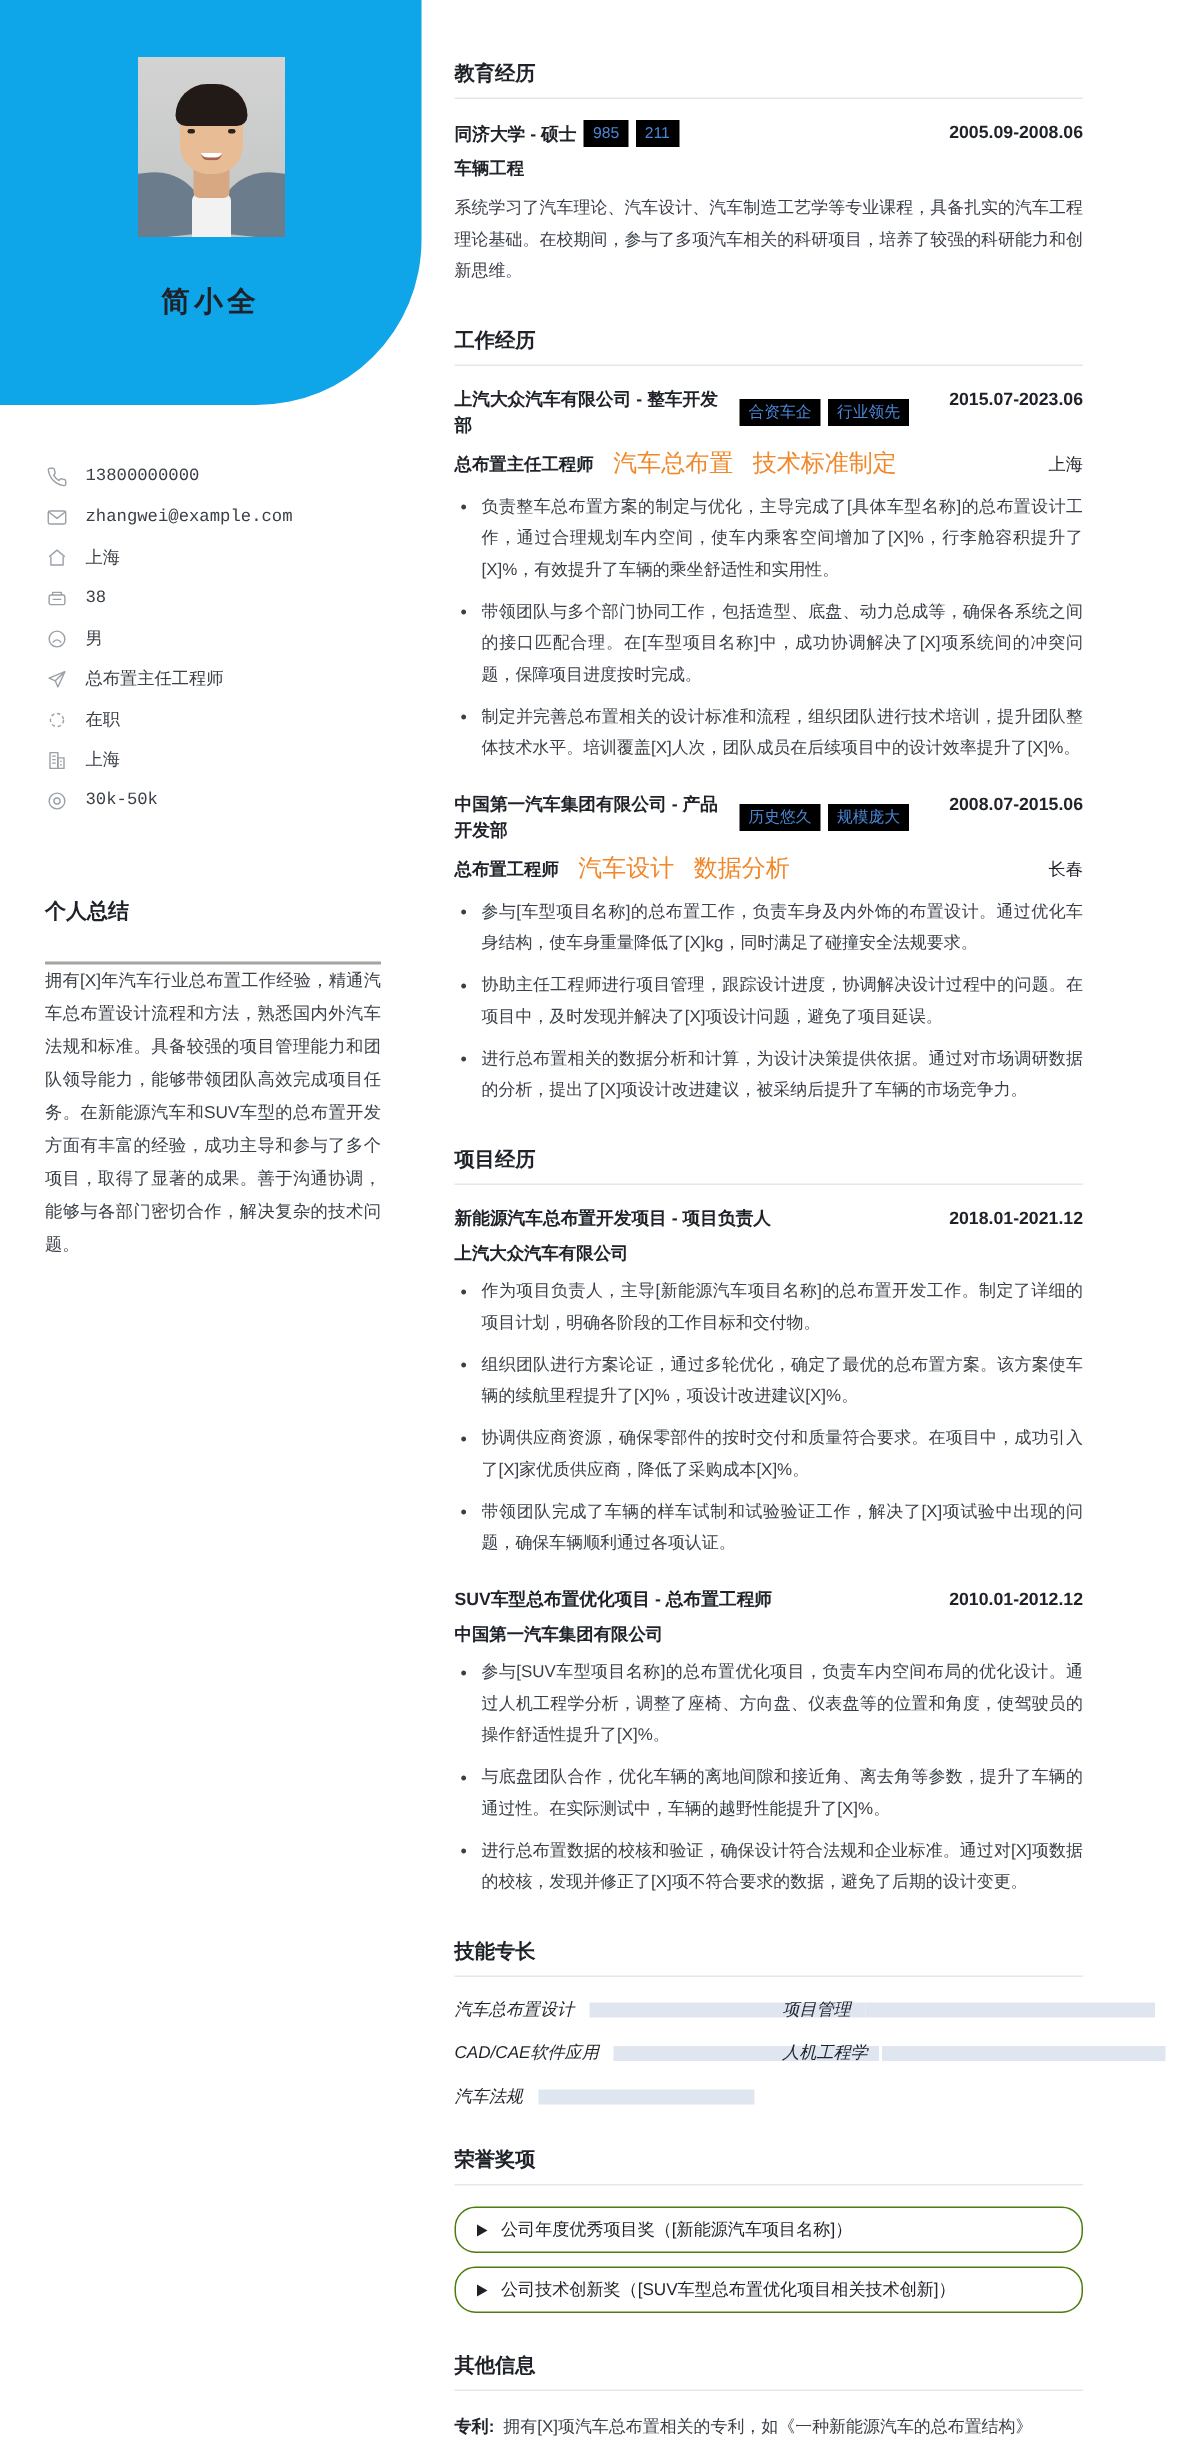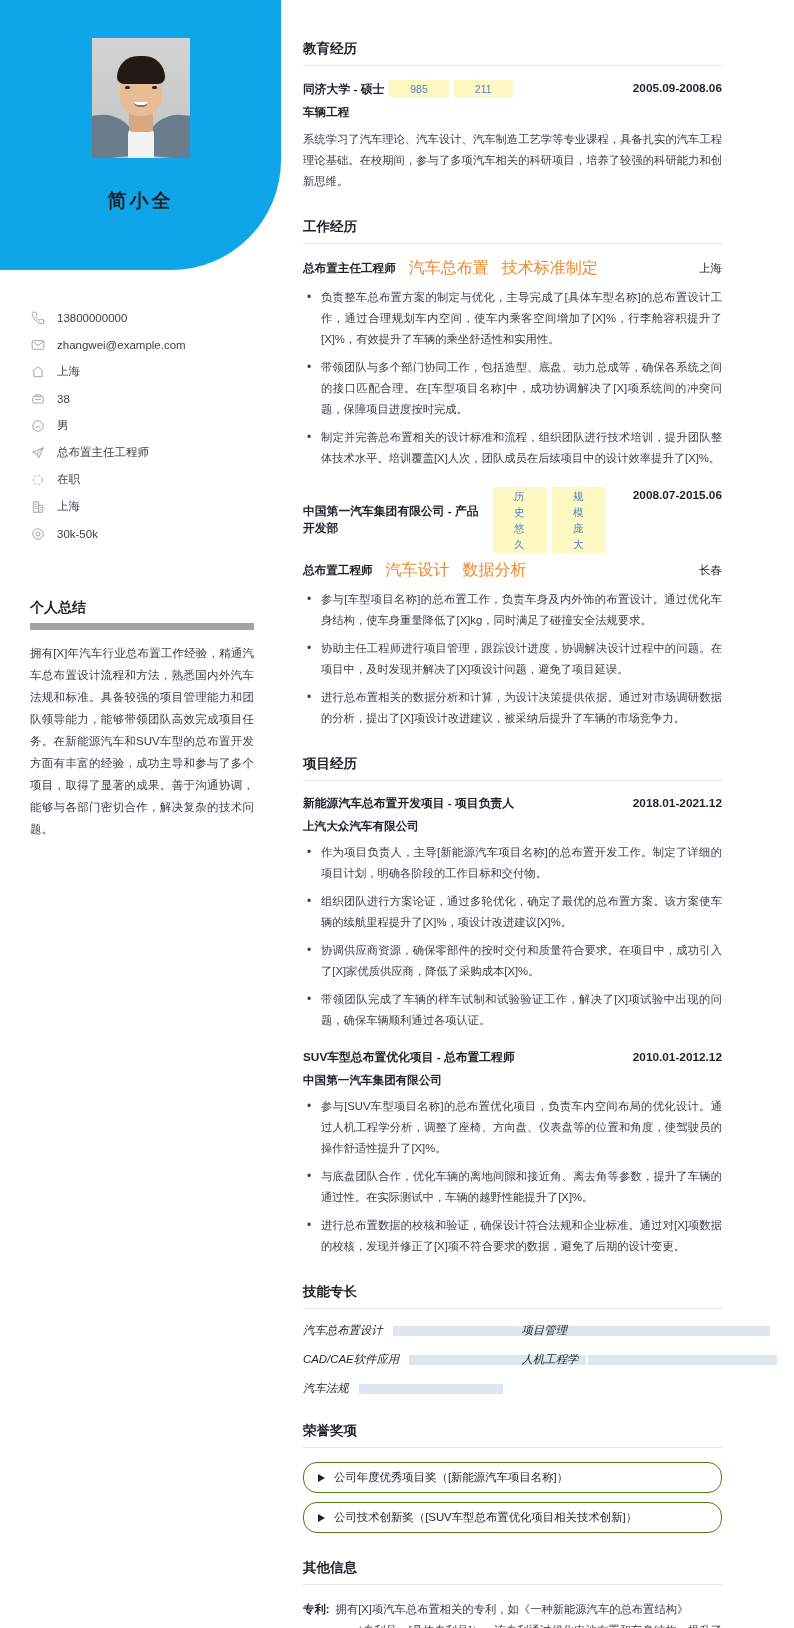--- a/index.html
+++ b/index.html
@@ -81,20 +81,21 @@
     text-align: center;
     font-size: 19px;
     font-weight: 700;
     letter-spacing: 3px;
     color: #1f2329;
   }
 
   .contact-list {
     margin: 34px 0 0 30px;
     width: 230px;
+    font-family: Liberation Mono, monospace;
   }
   .contact-row {
     display: flex;
     align-items: center;
     height: 27px;
     margin-bottom: 0px;
   }
   .contact-icon {
     width: 16px; height: 16px;
     margin-right: 11px;
@@ -110,23 +111,22 @@
   }
 
   .left-section {
     margin: 52px 0 0 30px;
     width: 224px;
   }
   .left-sec-title {
     font-size: 14px;
     font-weight: 700;
     color: #1f2329;
-    padding-bottom: 6px;
-    border-bottom: 7px solid #a3a3a3;
-    margin-bottom: 12px;
+    padding-bottom: 24px;
+    border-bottom: 2px solid #a3a3a3;
   }
   .left-sec-body {
     font-size: 11.5px;
     line-height: 22px;
     color: #3b4048;
     text-align: justify;
   }
 
   
   .right-col {
@@ -166,25 +166,25 @@
   .entry-title {
     font-size: 11.8px;
     font-weight: 700;
     color: #1f2329;
     line-height: 17px;
     max-width: 185px;
   }
   .entry-title.wide { max-width: 330px; }
   .tag-blue {
     display: inline-block;
-    background: #fef9c3;
+    background: #000000;
     color: #4a86d6;
     font-size: 10.5px;
     line-height: 16px;
-    padding: 1px 21px;
+    padding: 1px 6px;
     width: 54px;
     word-break: break-all;
   }
   .entry-date {
     font-size: 11.8px;
     font-weight: 700;
     color: #1f2329;
     white-space: nowrap;
     flex: 0 0 auto;
     padding-top: 1px;
@@ -447,20 +447,28 @@
         </div>
         <div class="major-line">车辆工程</div>
         <div class="desc">系统学习了汽车理论、汽车设计、汽车制造工艺学等专业课程，具备扎实的汽车工程理论基础。在校期间，参与了多项汽车相关的科研项目，培养了较强的科研能力和创新思维。</div>
       </div>
     </div>
 
     <div class="section">
       <div class="sec-head">工作经历</div>
 
       <div class="entry">
+        <div class="entry-line1">
+          <div class="entry-left">
+            <span class="entry-title">上汽大众汽车有限公司 - 整车开发部</span>
+            <span class="tag-blue">合资车企</span>
+            <span class="tag-blue">行业领先</span>
+          </div>
+          <span class="entry-date">2015.07-2023.06</span>
+        </div>
         <div class="entry-line2">
           <div class="role-wrap">
             <span class="role">总布置主任工程师</span>
             <span class="tag-orange">汽车总布置</span>
             <span class="tag-orange">技术标准制定</span>
           </div>
           <span class="entry-loc">上海</span>
         </div>
         <ul class="bullets">
           <li>负责整车总布置方案的制定与优化，主导完成了[具体车型名称]的总布置设计工作，通过合理规划车内空间，使车内乘客空间增加了[X]%，行李舱容积提升了[X]%，有效提升了车辆的乘坐舒适性和实用性。</li>

